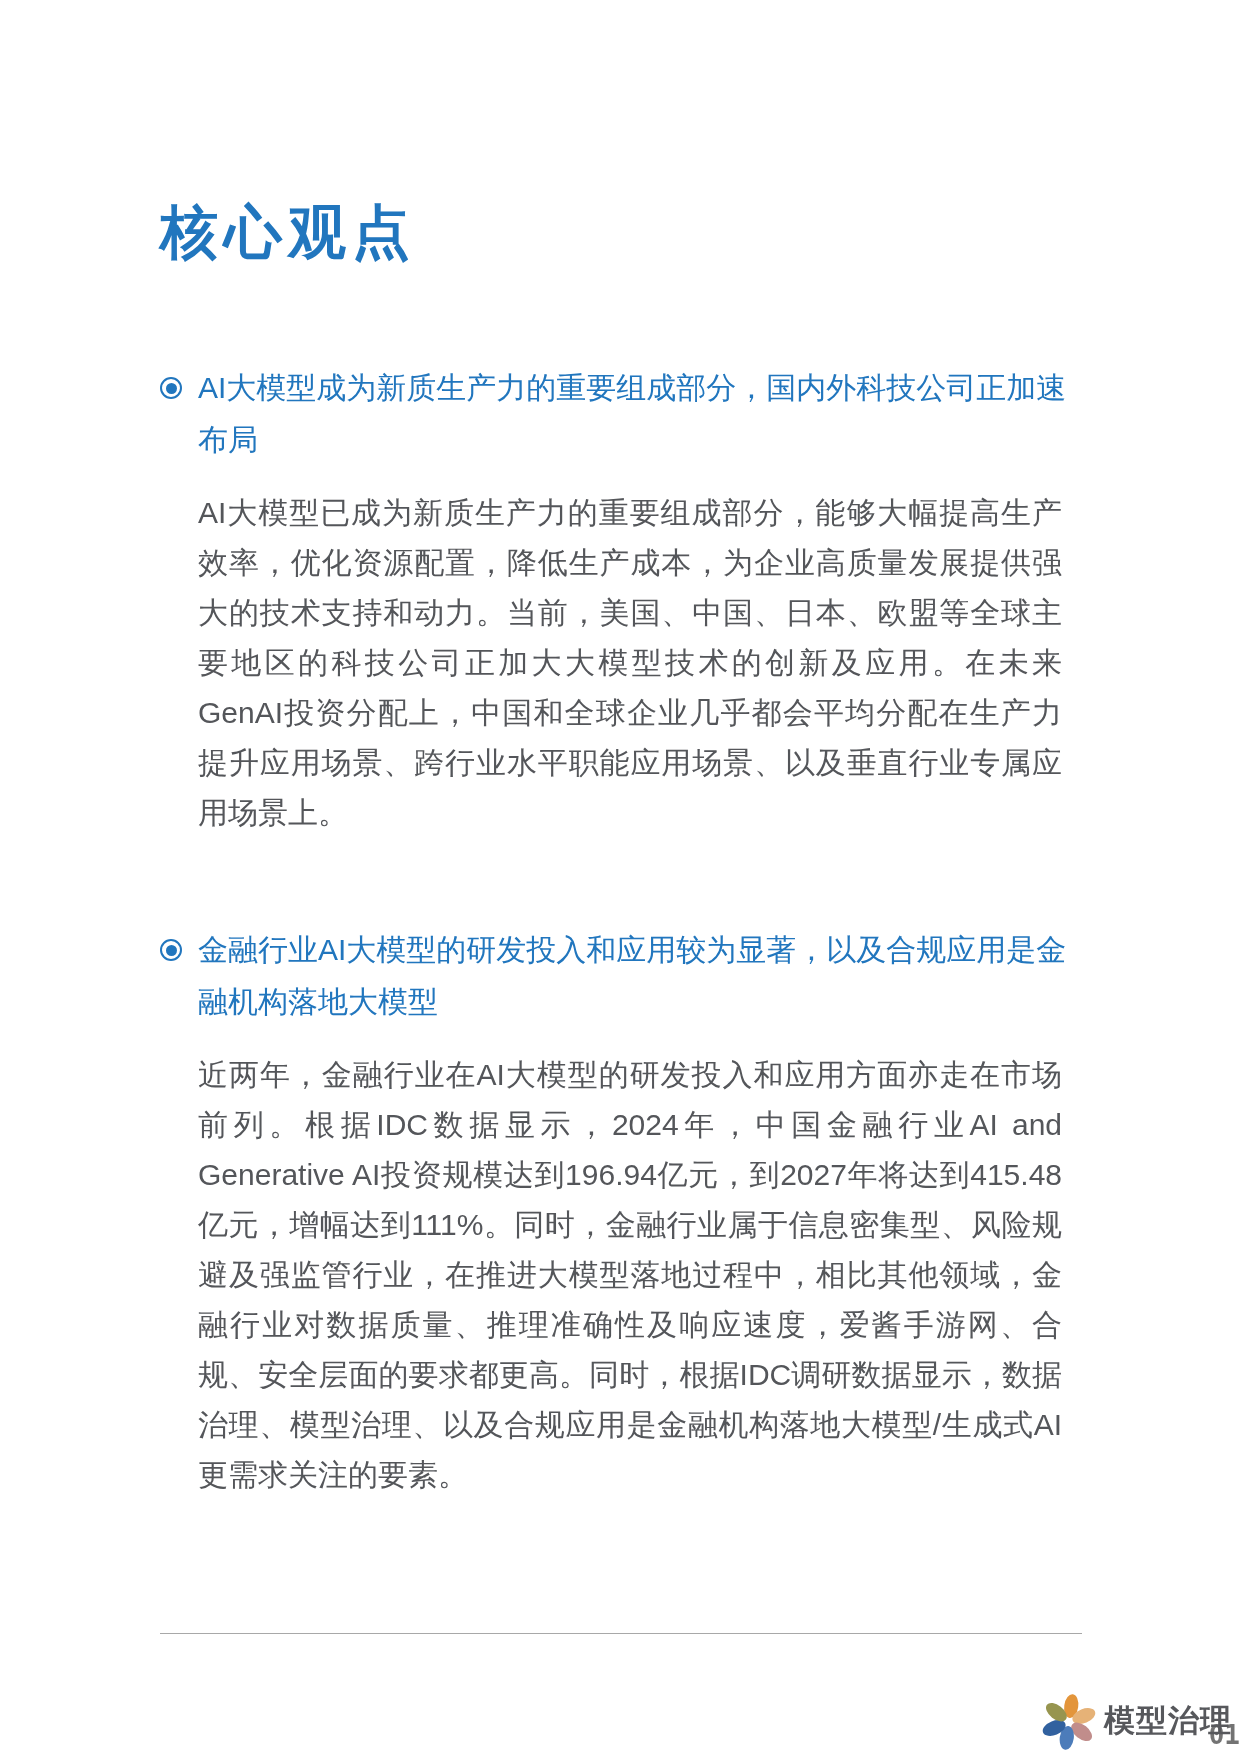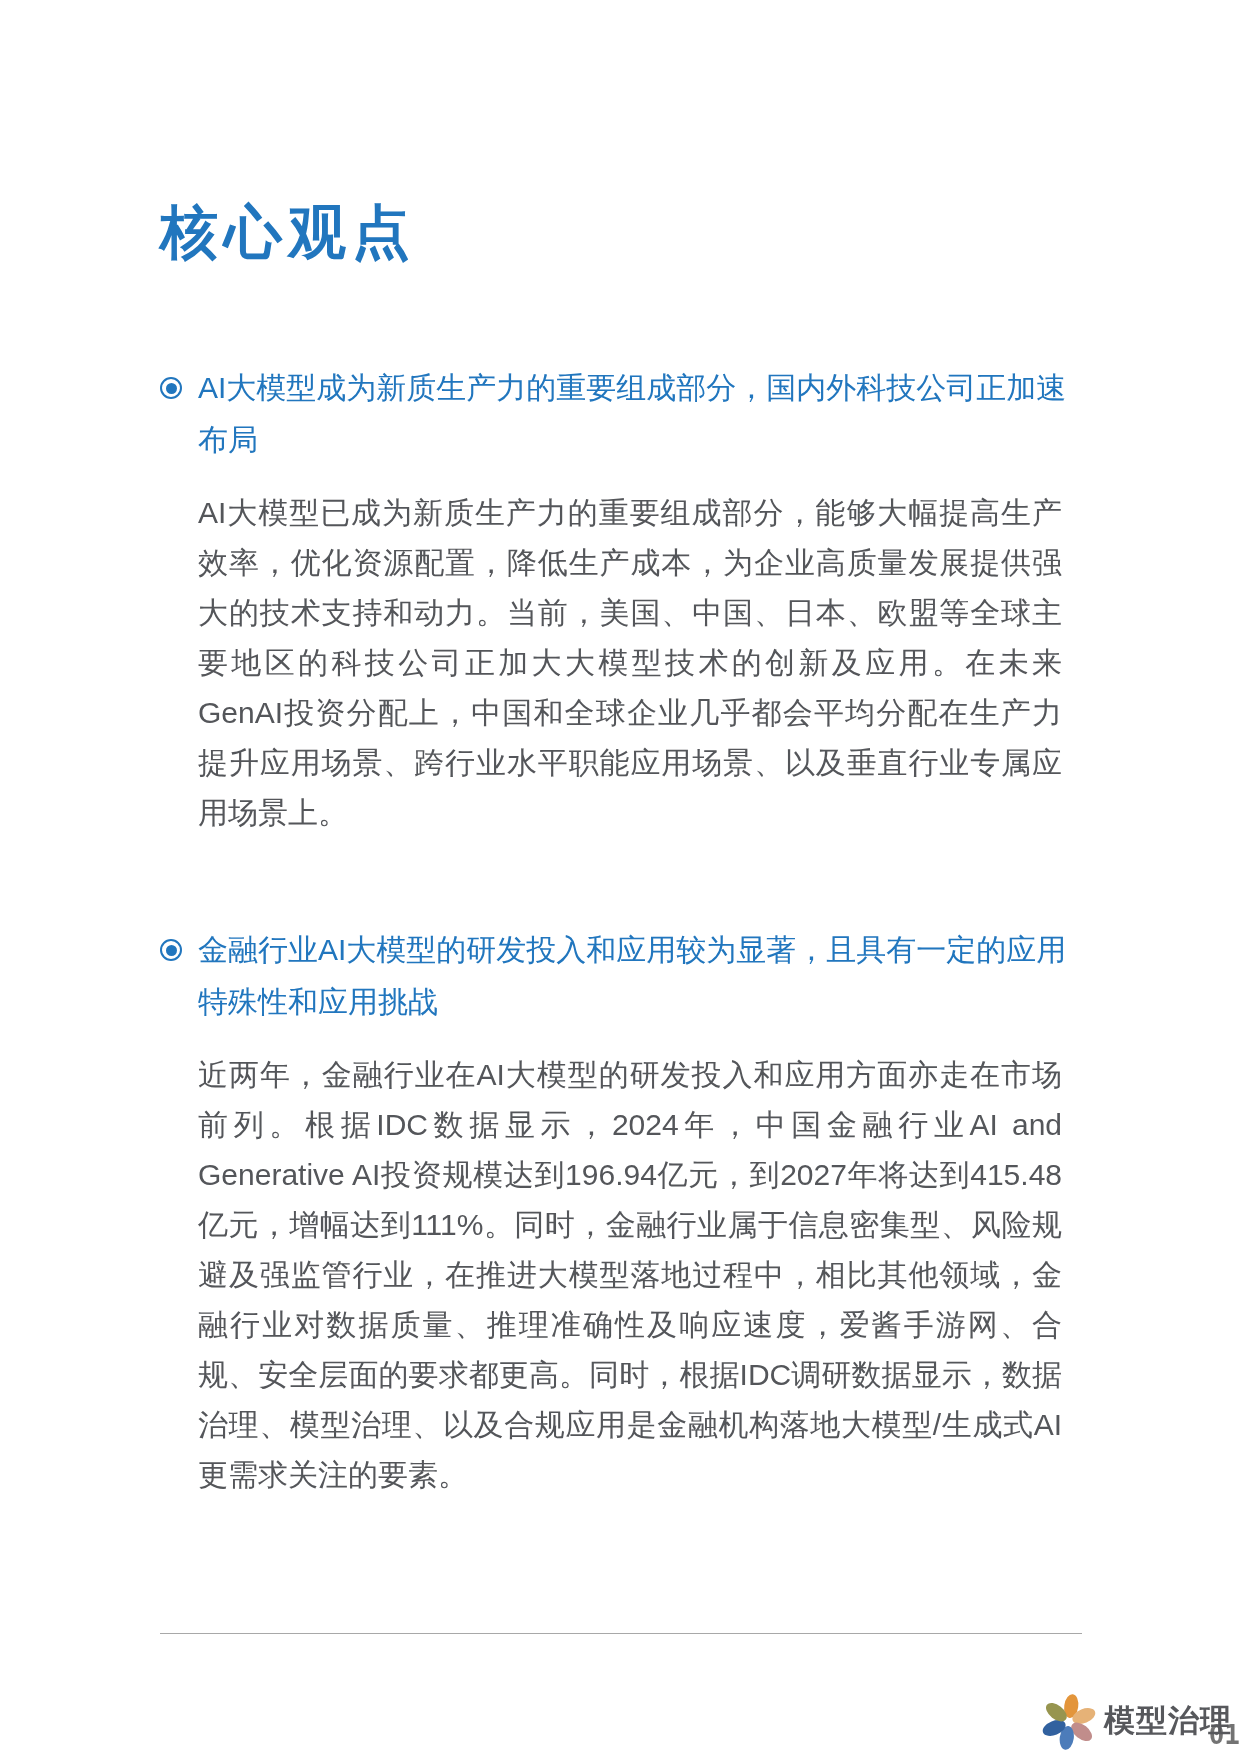--- a/index.html
+++ b/index.html
@@ -108,21 +108,21 @@
     <h1 class="doc-title">核心观点</h1>
 
     <div class="section section-1">
       <span class="bullet-icon"></span>
       <h2 class="section-heading">AI大模型成为新质生产力的重要组成部分，国内外科技公司正加速布局</h2>
       <p class="section-body">AI大模型已成为新质生产力的重要组成部分，能够大幅提高生产效率，优化资源配置，降低生产成本，为企业高质量发展提供强大的技术支持和动力。当前，美国、中国、日本、欧盟等全球主要地区的科技公司正加大大模型技术的创新及应用。在未来GenAI投资分配上，中国和全球企业几乎都会平均分配在生产力提升应用场景、跨行业水平职能应用场景、以及垂直行业专属应用场景上。</p>
     </div>
 
     <div class="section section-2">
       <span class="bullet-icon"></span>
-      <h2 class="section-heading">金融行业AI大模型的研发投入和应用较为显著，且具有一定的应用特殊性和应用挑战</h2>
+      <h2 class="section-heading">金融行业AI大模型的研发投入和应用较为显著，以及合规应用是金融机构落地大模型</h2>
       <p class="section-body">近两年，金融行业在AI大模型的研发投入和应用方面亦走在市场前列。根据IDC数据显示，2024年，中国金融行业AI and Generative AI投资规模达到196.94亿元，到2027年将达到415.48亿元，增幅达到111%。同时，金融行业属于信息密集型、风险规避及强监管行业，在推进大模型落地过程中，相比其他领域，金融行业对数据质量、推理准确性及响应速度，爱酱手游网、合规、安全层面的要求都更高。同时，根据IDC调研数据显示，数据治理、模型治理、以及合规应用是金融机构落地大模型/生成式AI更需求关注的要素。</p>
     </div>
 
   </div>
 
   <div class="footer-rule"></div>
 
   <div class="page-number">01</div>
 
   <div class="site-logo">

